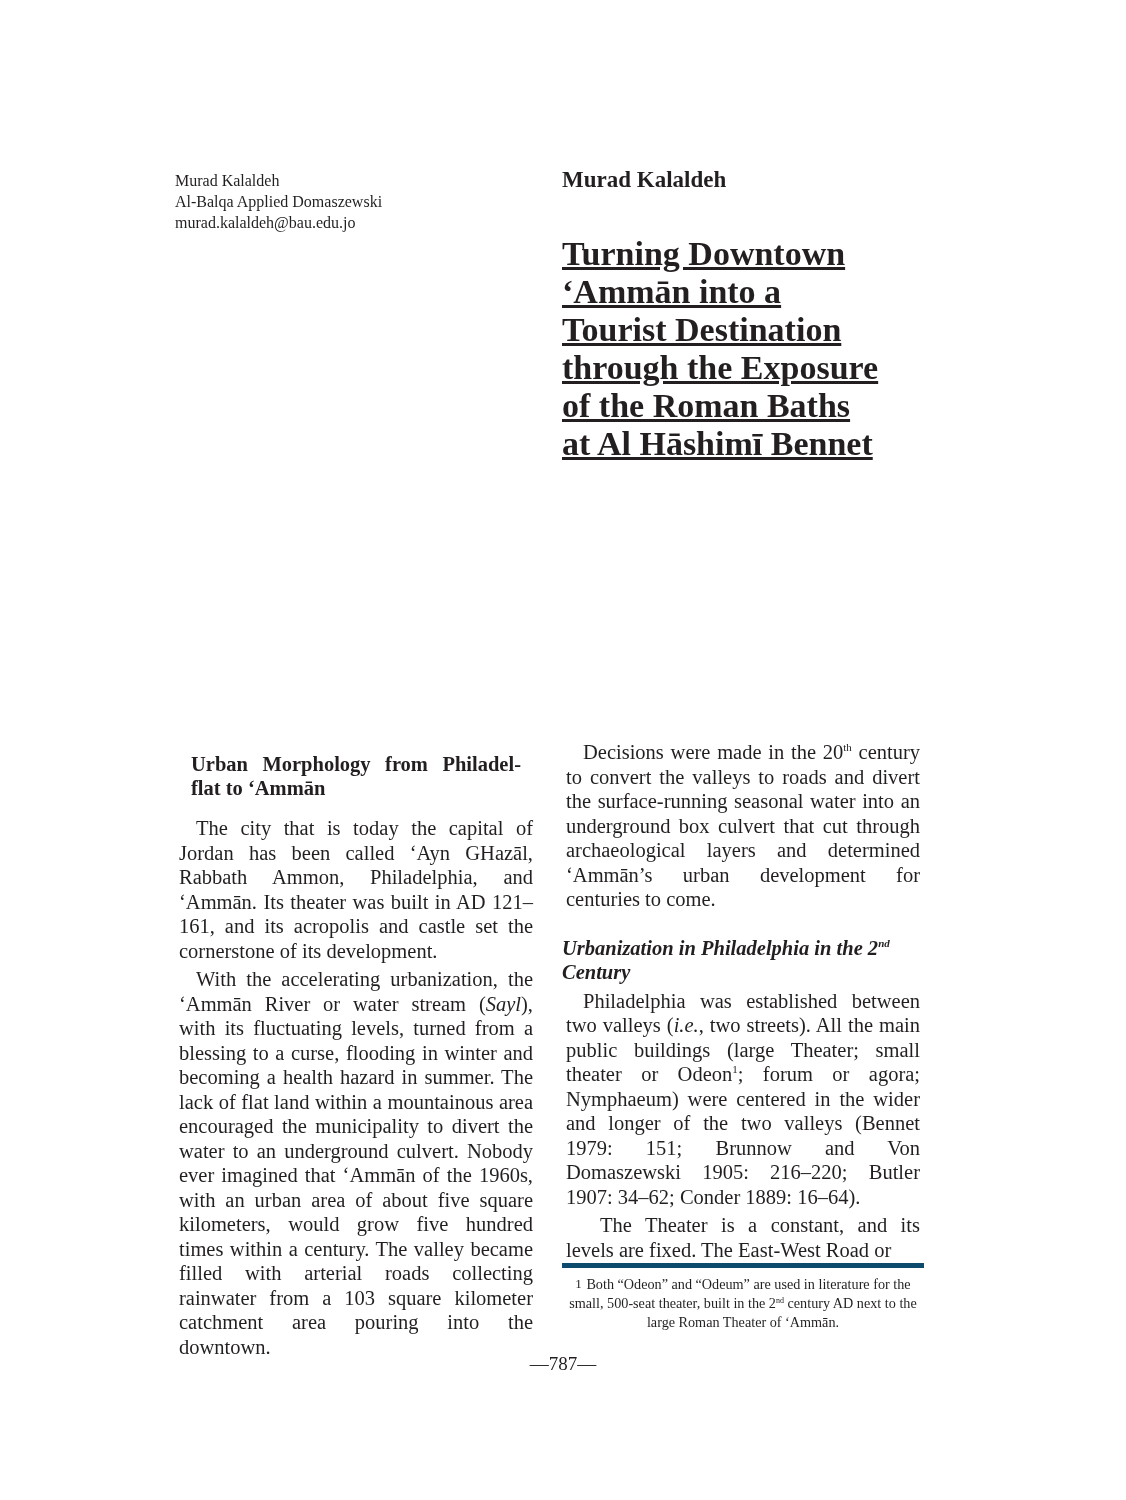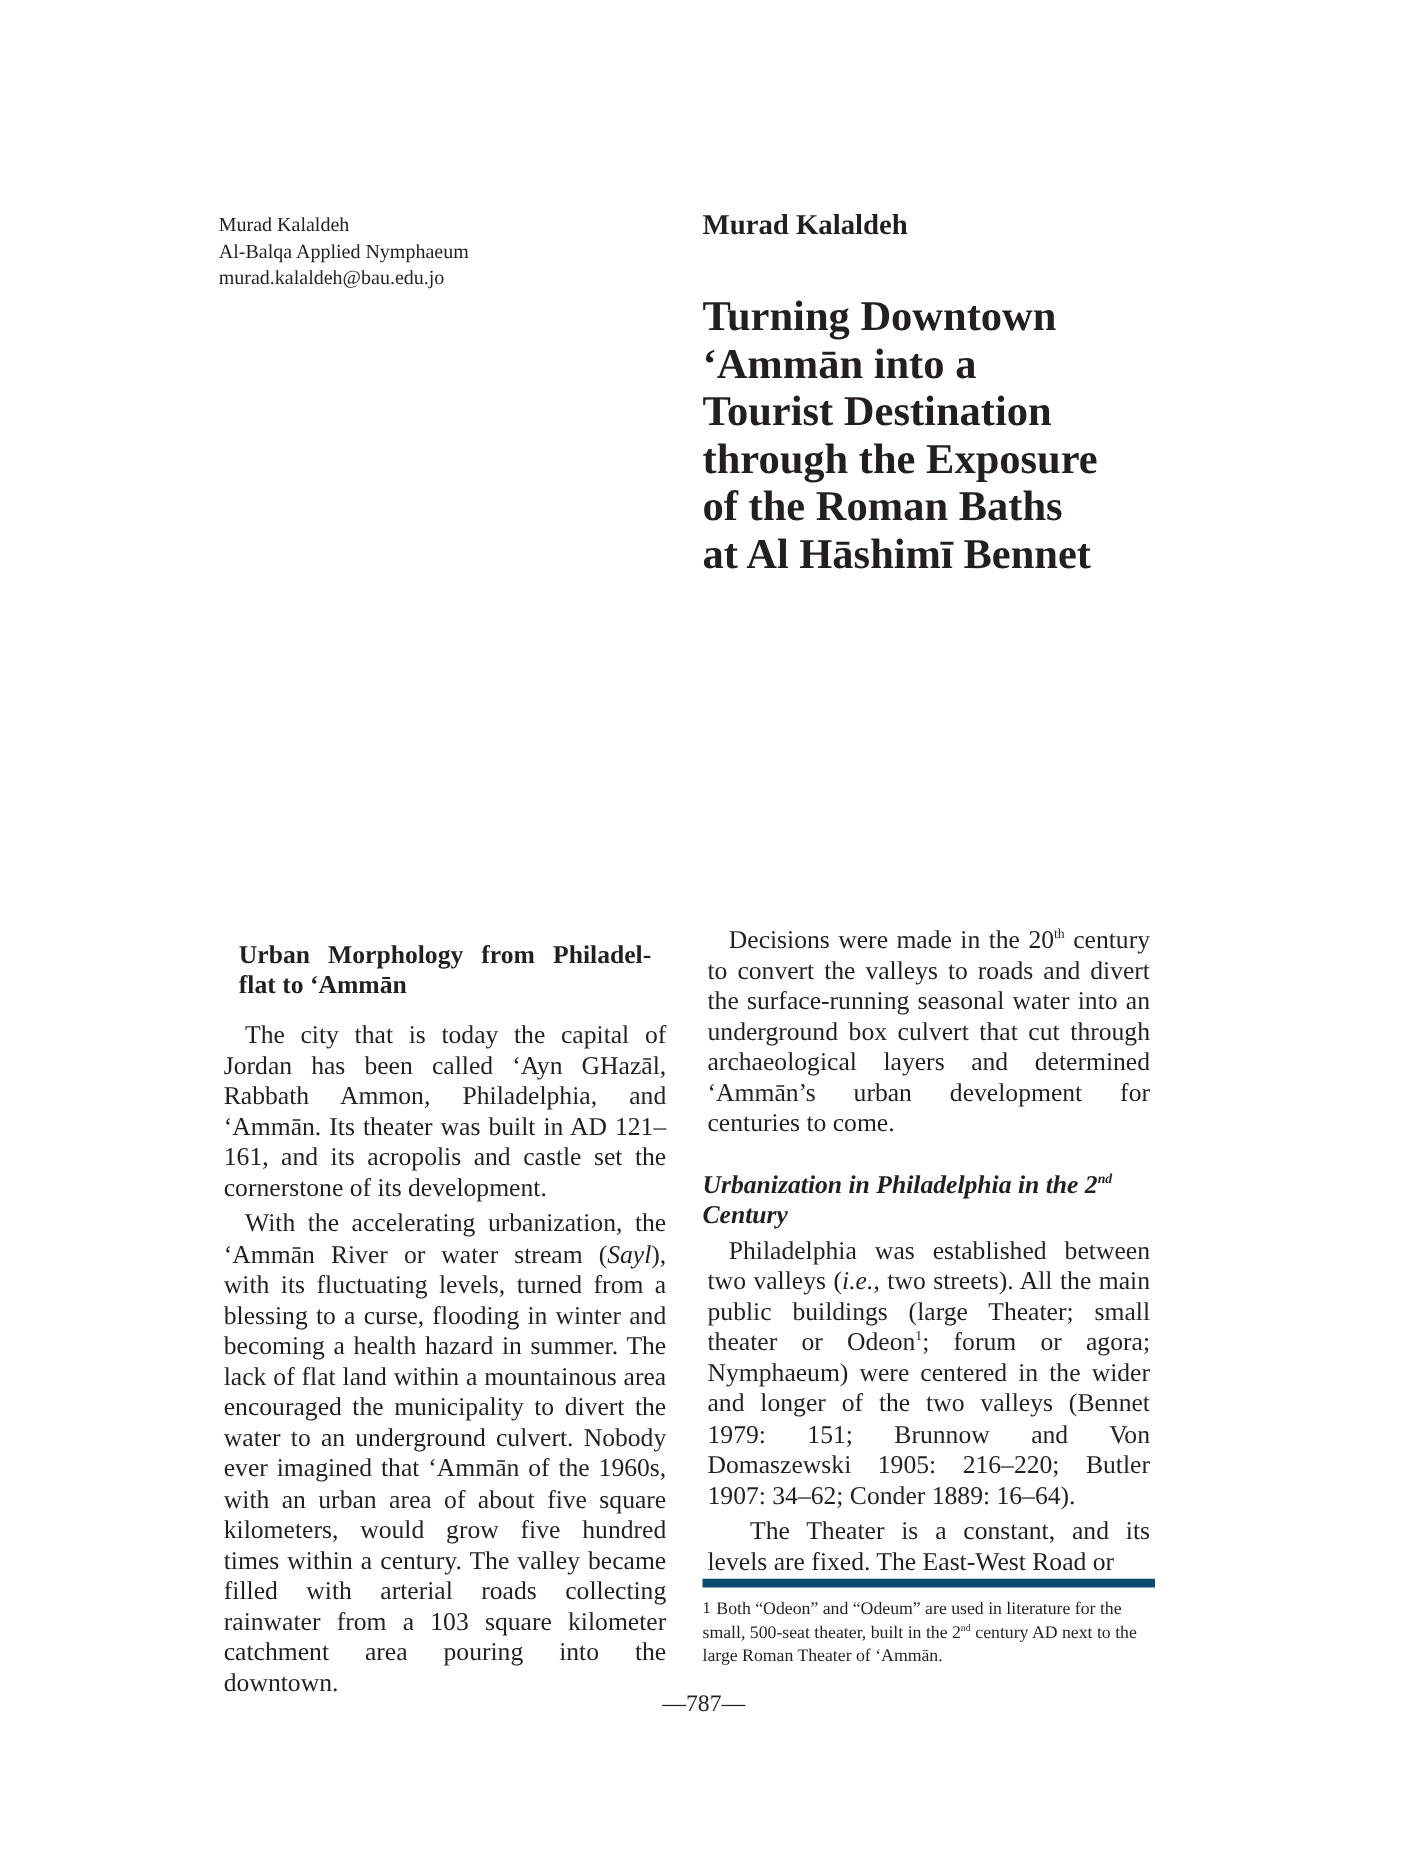--- a/index.html
+++ b/index.html
@@ -15,58 +15,58 @@
     .affil div { white-space: nowrap; }
     .author-head {
       position: absolute; left: 562px; top: 166px;
       font-family: "Liberation Serif", serif; font-weight: bold; font-size: 23px; line-height: 28px;
     }
     .title {
       position: absolute; left: 562px; top: 235px; width: 380px;
       font-family: "Liberation Serif", serif; font-weight: bold; font-size: 34px; line-height: 38px;
       margin: 0;
     }
-    .title span { display: block; white-space: nowrap; }
+    .title span { display: block; white-space: nowrap; text-decoration: underline; }
     .col {
       position: absolute; top: 736px; width: 362px;
       font-family: "Liberation Serif", serif; font-size: 20.5px; line-height: 24.5px;
       text-align: justify; hyphens: manual;
     }
     .col.left { left: 175px; }
     .col.right { left: 562px; }
     .sec-head {
       font-weight: bold; font-size: 20.5px; line-height: 24px; margin: 16px;
     }
     .sub-head {
       font-style: italic; font-size: 20.5px; line-height: 24.5px; margin: 24px 0 0 0; text-align: left;
     }
     p { margin: 4px; text-indent: 17px; }
     p.first-no-gap { margin-top: 0; }
     p.gap { margin-top: 2px; }
     p.indent-lg { text-indent: 34px; }
     sup { font-size: 11px; line-height: 0; vertical-align: 8px; }
     .footnote {
       position: absolute; left: 562px; top: 1263px; width: 362px;
-      border-top: 7px solid #0c4a6e; padding-top: 6px;
+      border-top: 5px solid #0c4a6e; padding-top: 6px;
       font-family: "Liberation Serif", serif; font-size: 14.2px; line-height: 19px;
-      text-align: left;
+      text-align: center;
     }
     .footnote sup { font-size: 8px; vertical-align: 5px; }
     .footnote .mark { font-size: 13px; vertical-align: 1px; margin-right: 1px; }
     .page-num {
       position: absolute; left: 0; width: 1126px; top: 1352px; text-align: center;
       font-family: "Liberation Serif", serif; font-size: 19px; line-height: 24px;
     }
   </style>
 </head>
 <body>
 
 <div class="affil">
   <div>Murad Kalaldeh</div>
-  <div>Al-Balqa Applied Nymphaeum</div>
+  <div>Al-Balqa Applied Domaszewski</div>
   <div>murad.kalaldeh@bau.edu.jo</div>
 </div>
 
 <div class="author-head">Murad Kalaldeh</div>
 
 <h1 class="title">
   <span>Turning Downtown</span>
   <span>‘Ammān into a</span>
   <span>Tourist Destination</span>
   <span>through the Exposure</span>

